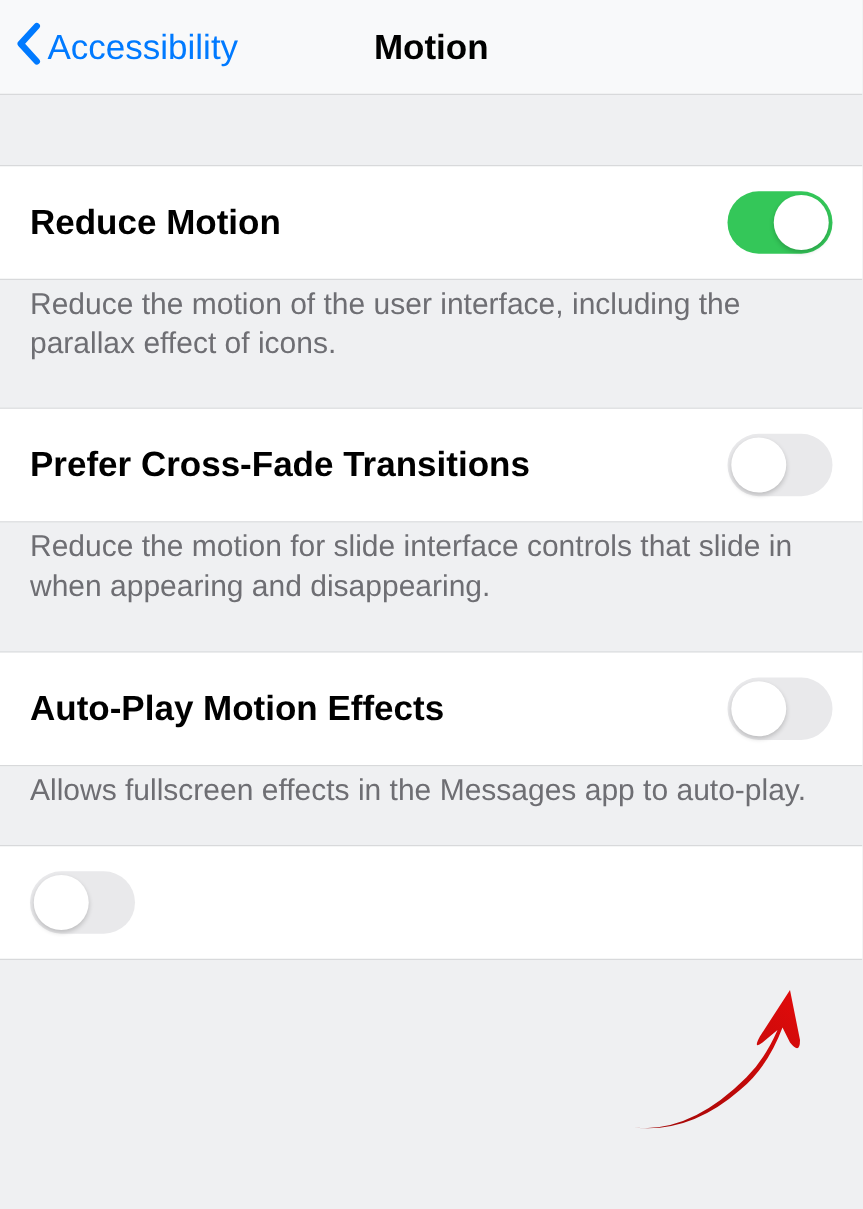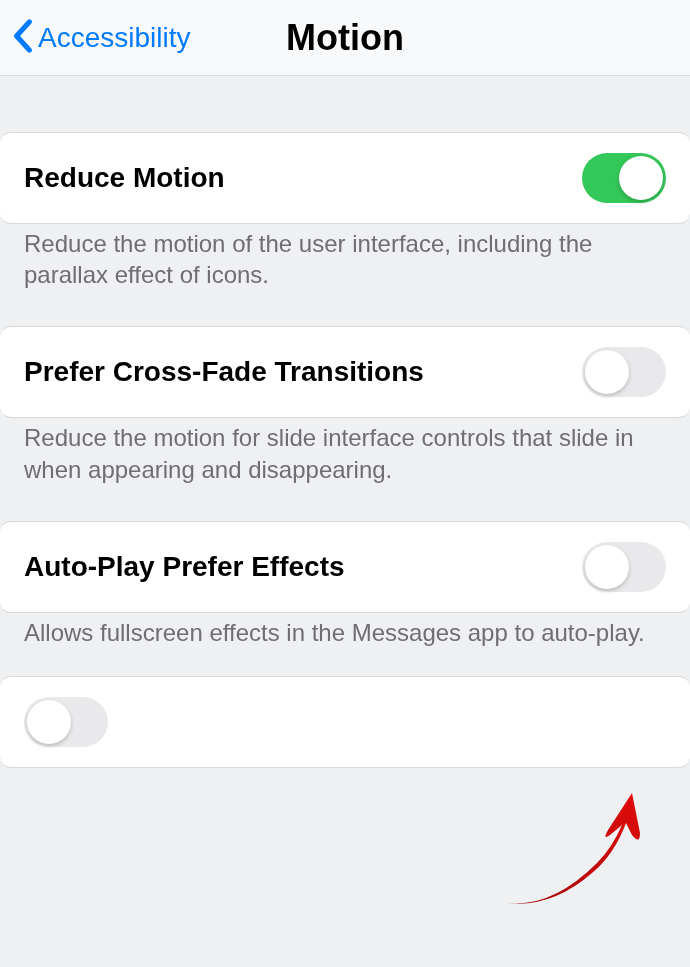--- a/index.html
+++ b/index.html
@@ -38,36 +38,35 @@
       font-size: 28px;
       font-weight: 400;
       color: #007aff;
       margin-left: 4px;
       text-align: right;
     }
     .title {
       position: absolute;
       left: 50%;
       transform: translateX(-50%);
-      font-size: 36px;
+      font-size: 28px;
       font-weight: 600;
       color: #000;
     }
     .spacer {
       height: 56px;
     }
     .list-row {
       background: #ffffff;
       padding: 20px 24px;
       display: flex;
       justify-content: space-between;
       align-items: center;
       border-top: 1px solid #d8d9db;
       border-bottom: 1px solid #d8d9db;
-      border-radius: 11px;
     }
     .list-row-label {
       font-size: 28px;
       font-weight: 600;
       color: #000;
     }
     .description {
       padding: 4px 24px;
       font-size: 24px;
       line-height: 1.3;
@@ -145,21 +144,21 @@
   <span class="list-row-label">Prefer Cross-Fade Transitions</span>
   <div class="toggle off">
     <div class="toggle-knob"></div>
   </div>
 </div>
 <div class="description">Reduce the motion for slide interface controls that slide in when appearing and disappearing.</div>
 
 <div class="gap"></div>
 
 <div class="list-row">
-  <span class="list-row-label">Auto-Play Prefer Effects</span>
+  <span class="list-row-label">Auto-Play Motion Effects</span>
   <div class="toggle off">
     <div class="toggle-knob"></div>
   </div>
 </div>
 <div class="description">Allows fullscreen effects in the Messages app to auto-play.</div>
 
 <div class="gap-small"></div>
 
 <div class="list-row">
   <div class="toggle off">

